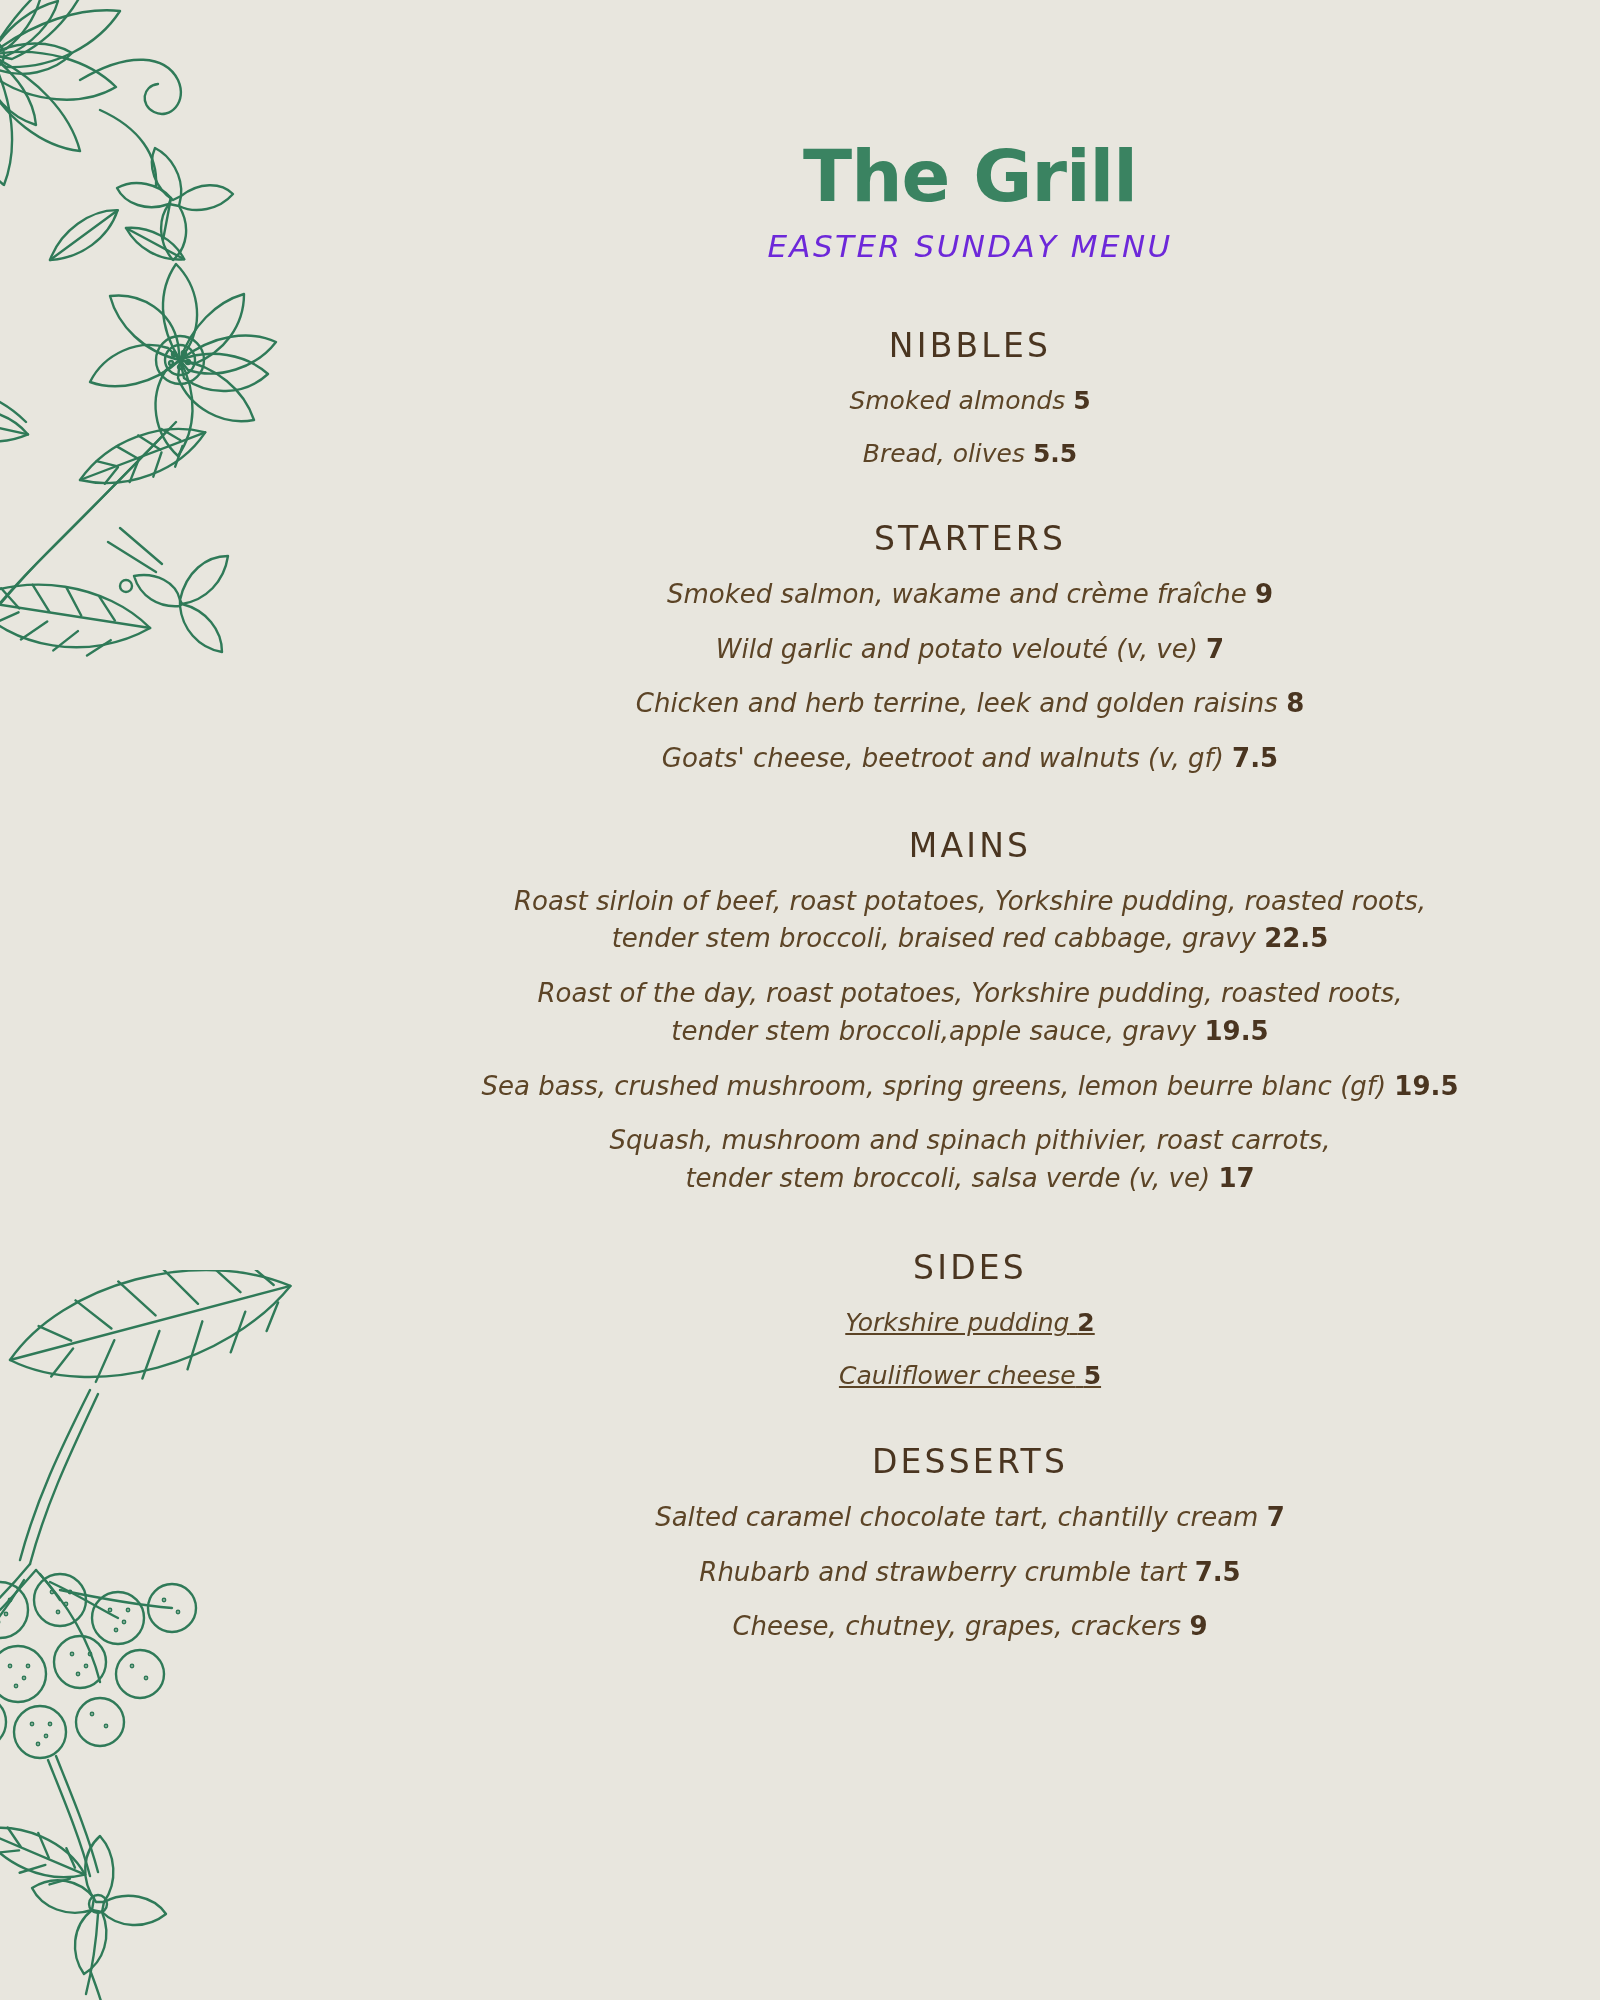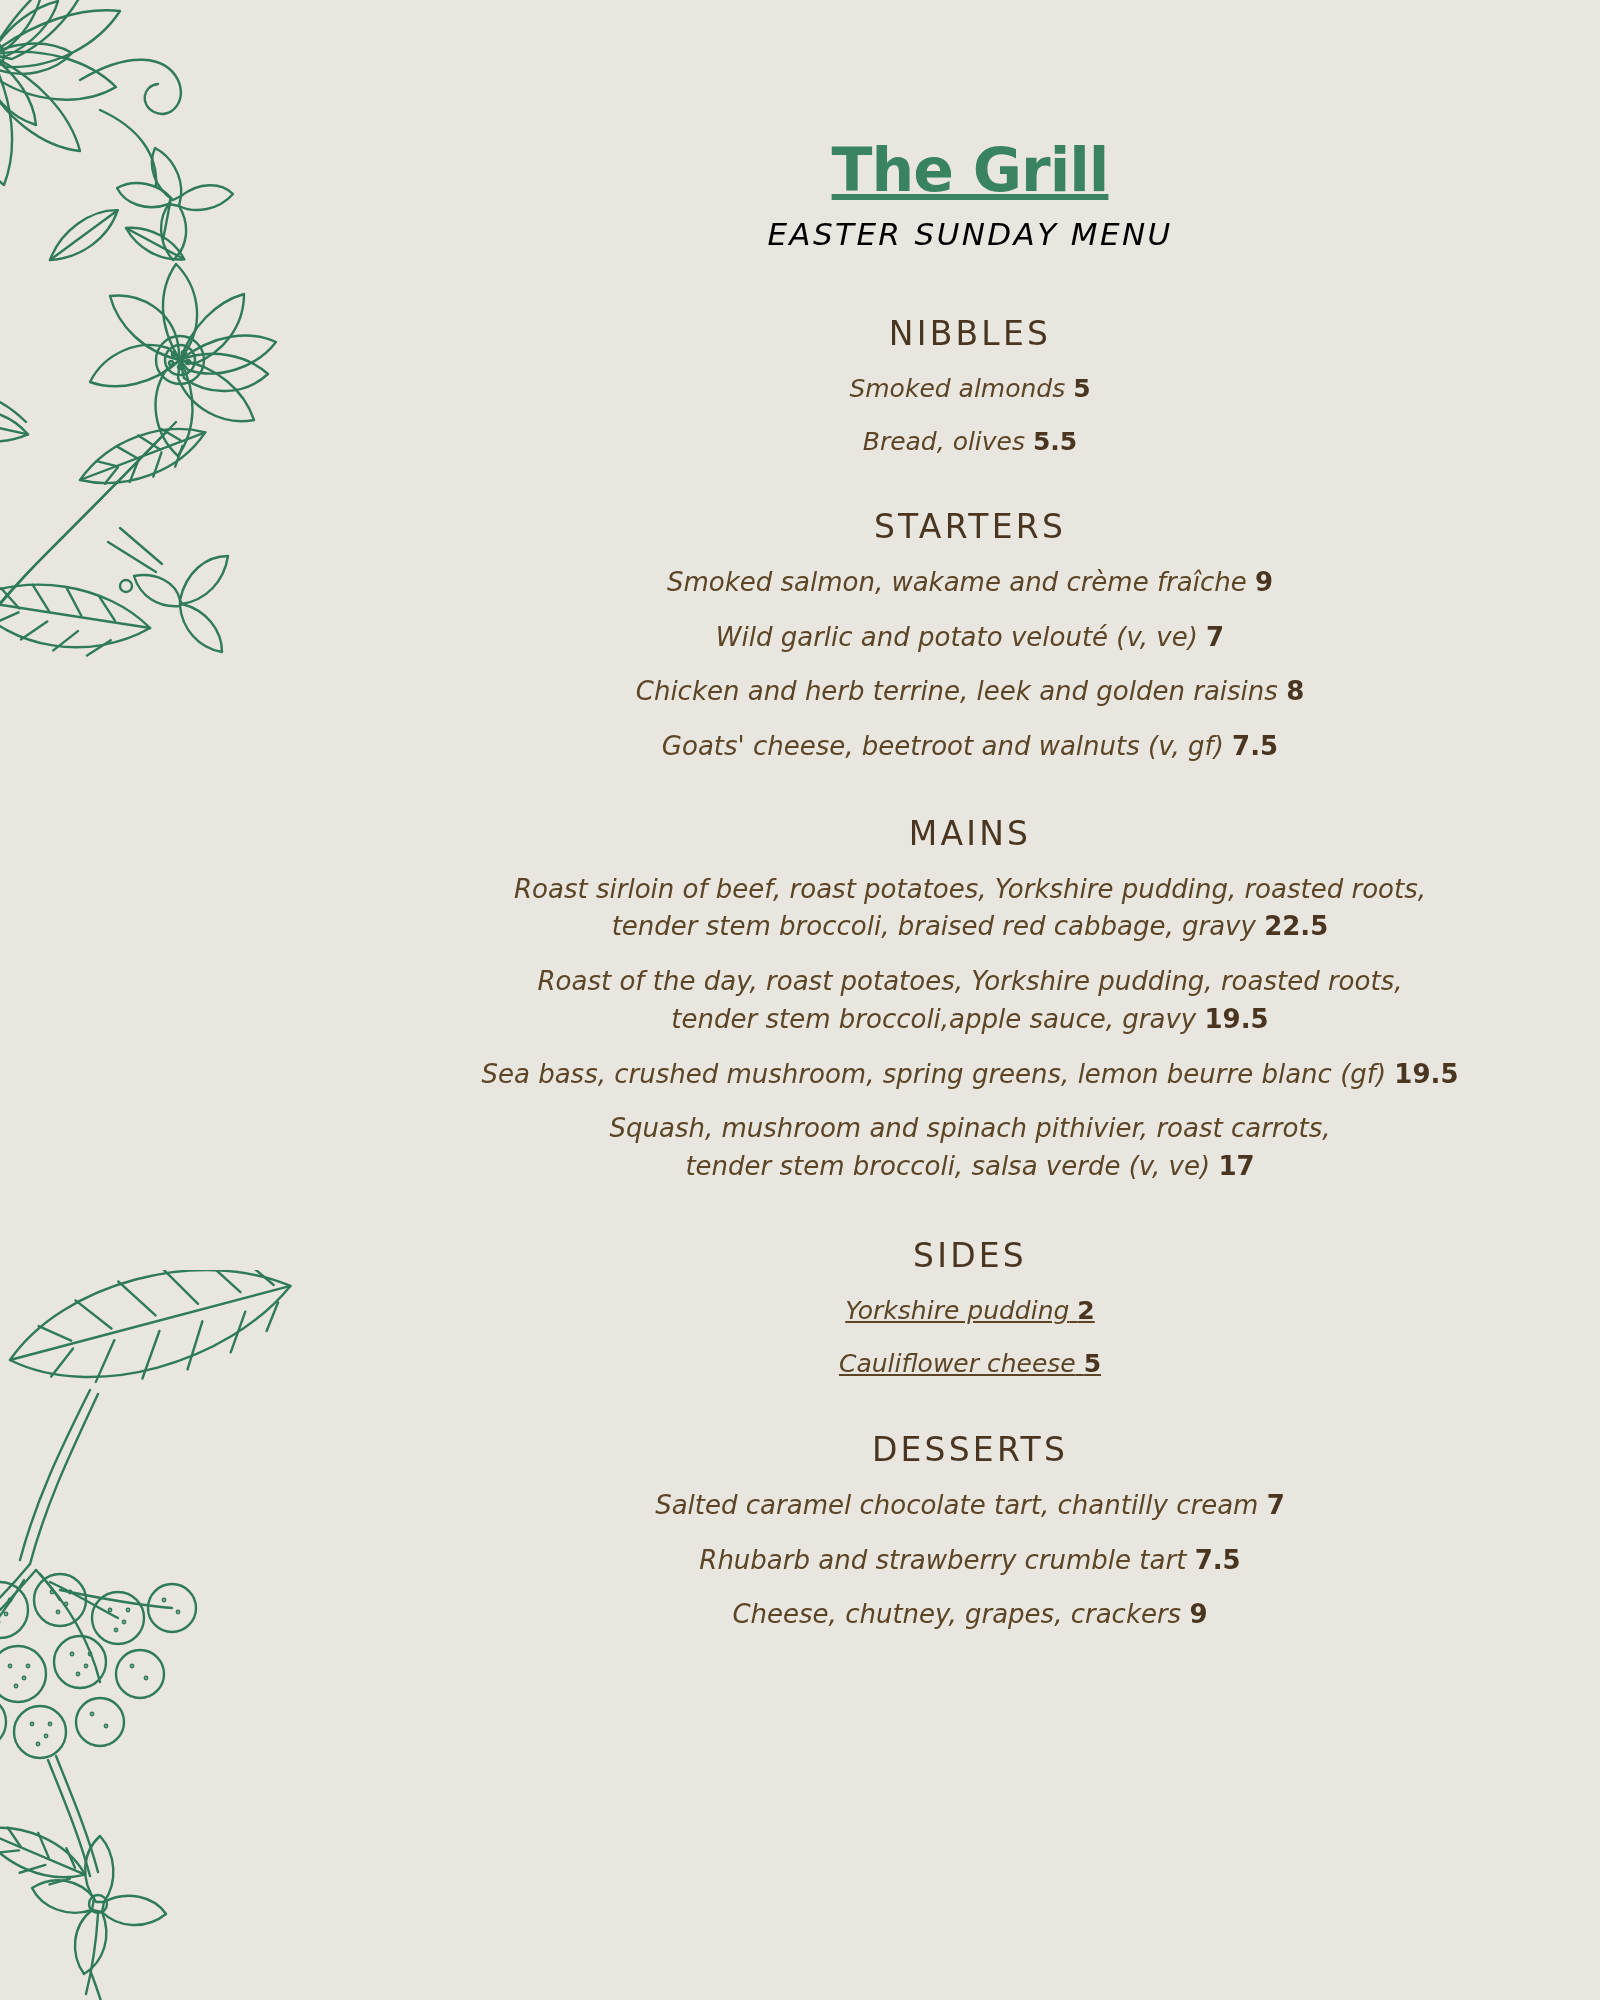--- a/index.html
+++ b/index.html
@@ -44,33 +44,32 @@
     left: 380px;
     right: 40px;
     top: 0;
     bottom: 0;
     text-align: center;
   }
 
   .title {
     font-family: "DejaVu Sans", sans-serif;
     font-weight: 700;
-    font-size: 60px;
+    font-size: 72px;
     letter-spacing: -1px;
     color: #3a8361;
     margin-top: 140px;
     line-height: 1.0;
-    text-decoration: underline;
   }
   .subtitle {
     font-family: "DejaVu Sans", sans-serif;
     font-style: italic;
     font-size: 31px;
     letter-spacing: 2.4px;
-    color: #000000;
+    color: #6d28d9;
     margin-top: 16px;
   }
 
   .section {
     margin-top: 46px;
   }
   .section-title {
     font-family: "DejaVu Sans", sans-serif;
     font-size: 33px;
     letter-spacing: 3.2px;

